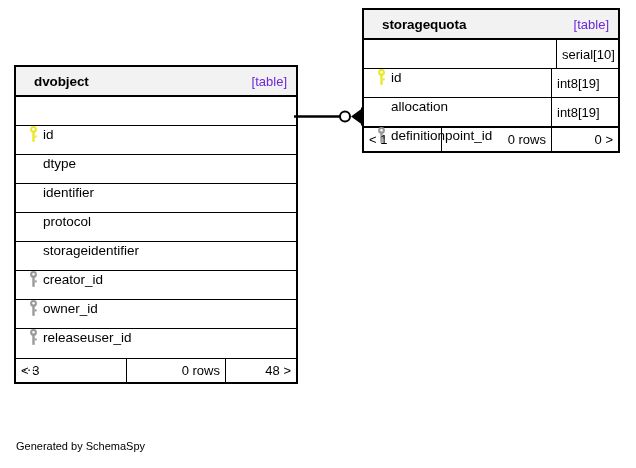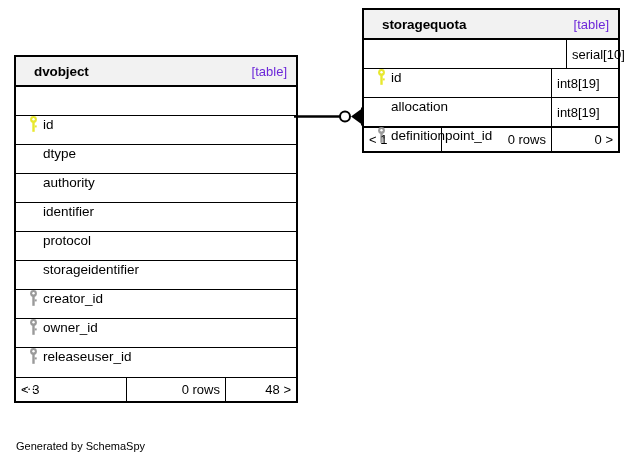--- a/index.html
+++ b/index.html
@@ -114,21 +114,21 @@
   .tbl-footer .fcell.mid,
   .tbl-footer .fcell.right {
     justify-content: flex-end;
     padding-right: 5px;
     border-left: 1px solid #000000;
   }
 
   
   #dvobject-table {
     left: 14px;
-    top: 55px;
+    top: 65px;
     width: 284px;
   }
   #storagequota-table {
     left: 362px;
     top: 8px;
     width: 258px;
   }
 
   
   #relationship-connector {
@@ -171,26 +171,20 @@
     </div>
   </div>
 
   <div class="row">
     <div class="col-name">
       <span class="key-slot"></span>
       <span class="col-label">dtype</span>
     </div>
   </div>
 
-  <div class="row">
-    <div class="col-name">
-      <span class="key-slot"></span>
-      <span class="col-label">authority</span>
-    </div>
-  </div>
 
   <div class="row">
     <div class="col-name">
       <span class="key-slot"></span>
       <span class="col-label">identifier</span>
     </div>
   </div>
 
   <div class="row">
     <div class="col-name">
@@ -272,21 +266,21 @@
       <span class="key-slot">
         <svg width="9" height="16" viewBox="0 0 9 16" aria-hidden="true">
           <circle cx="4.5" cy="3.4" r="3.4" fill="#e8e82e"></circle>
           <circle cx="4.5" cy="3.2" r="1.2" fill="#ffffff"></circle>
           <rect x="3.3" y="5.6" width="2.4" height="10.2" fill="#e8e82e"></rect>
           <rect x="5.7" y="9.4" width="2.0" height="2.0" fill="#e8e82e"></rect>
         </svg>
       </span>
       <span class="col-label">id</span>
     </div>
-    <div class="col-type" style="width:52px;">serial[10]</div>
+    <div class="col-type" style="width:62px;">serial[10]</div>
   </div>
 
   <div class="row">
     <div class="col-name">
       <span class="key-slot"></span>
       <span class="col-label">allocation</span>
     </div>
     <div class="col-type" style="width:67px;">int8[19]</div>
   </div>
 

